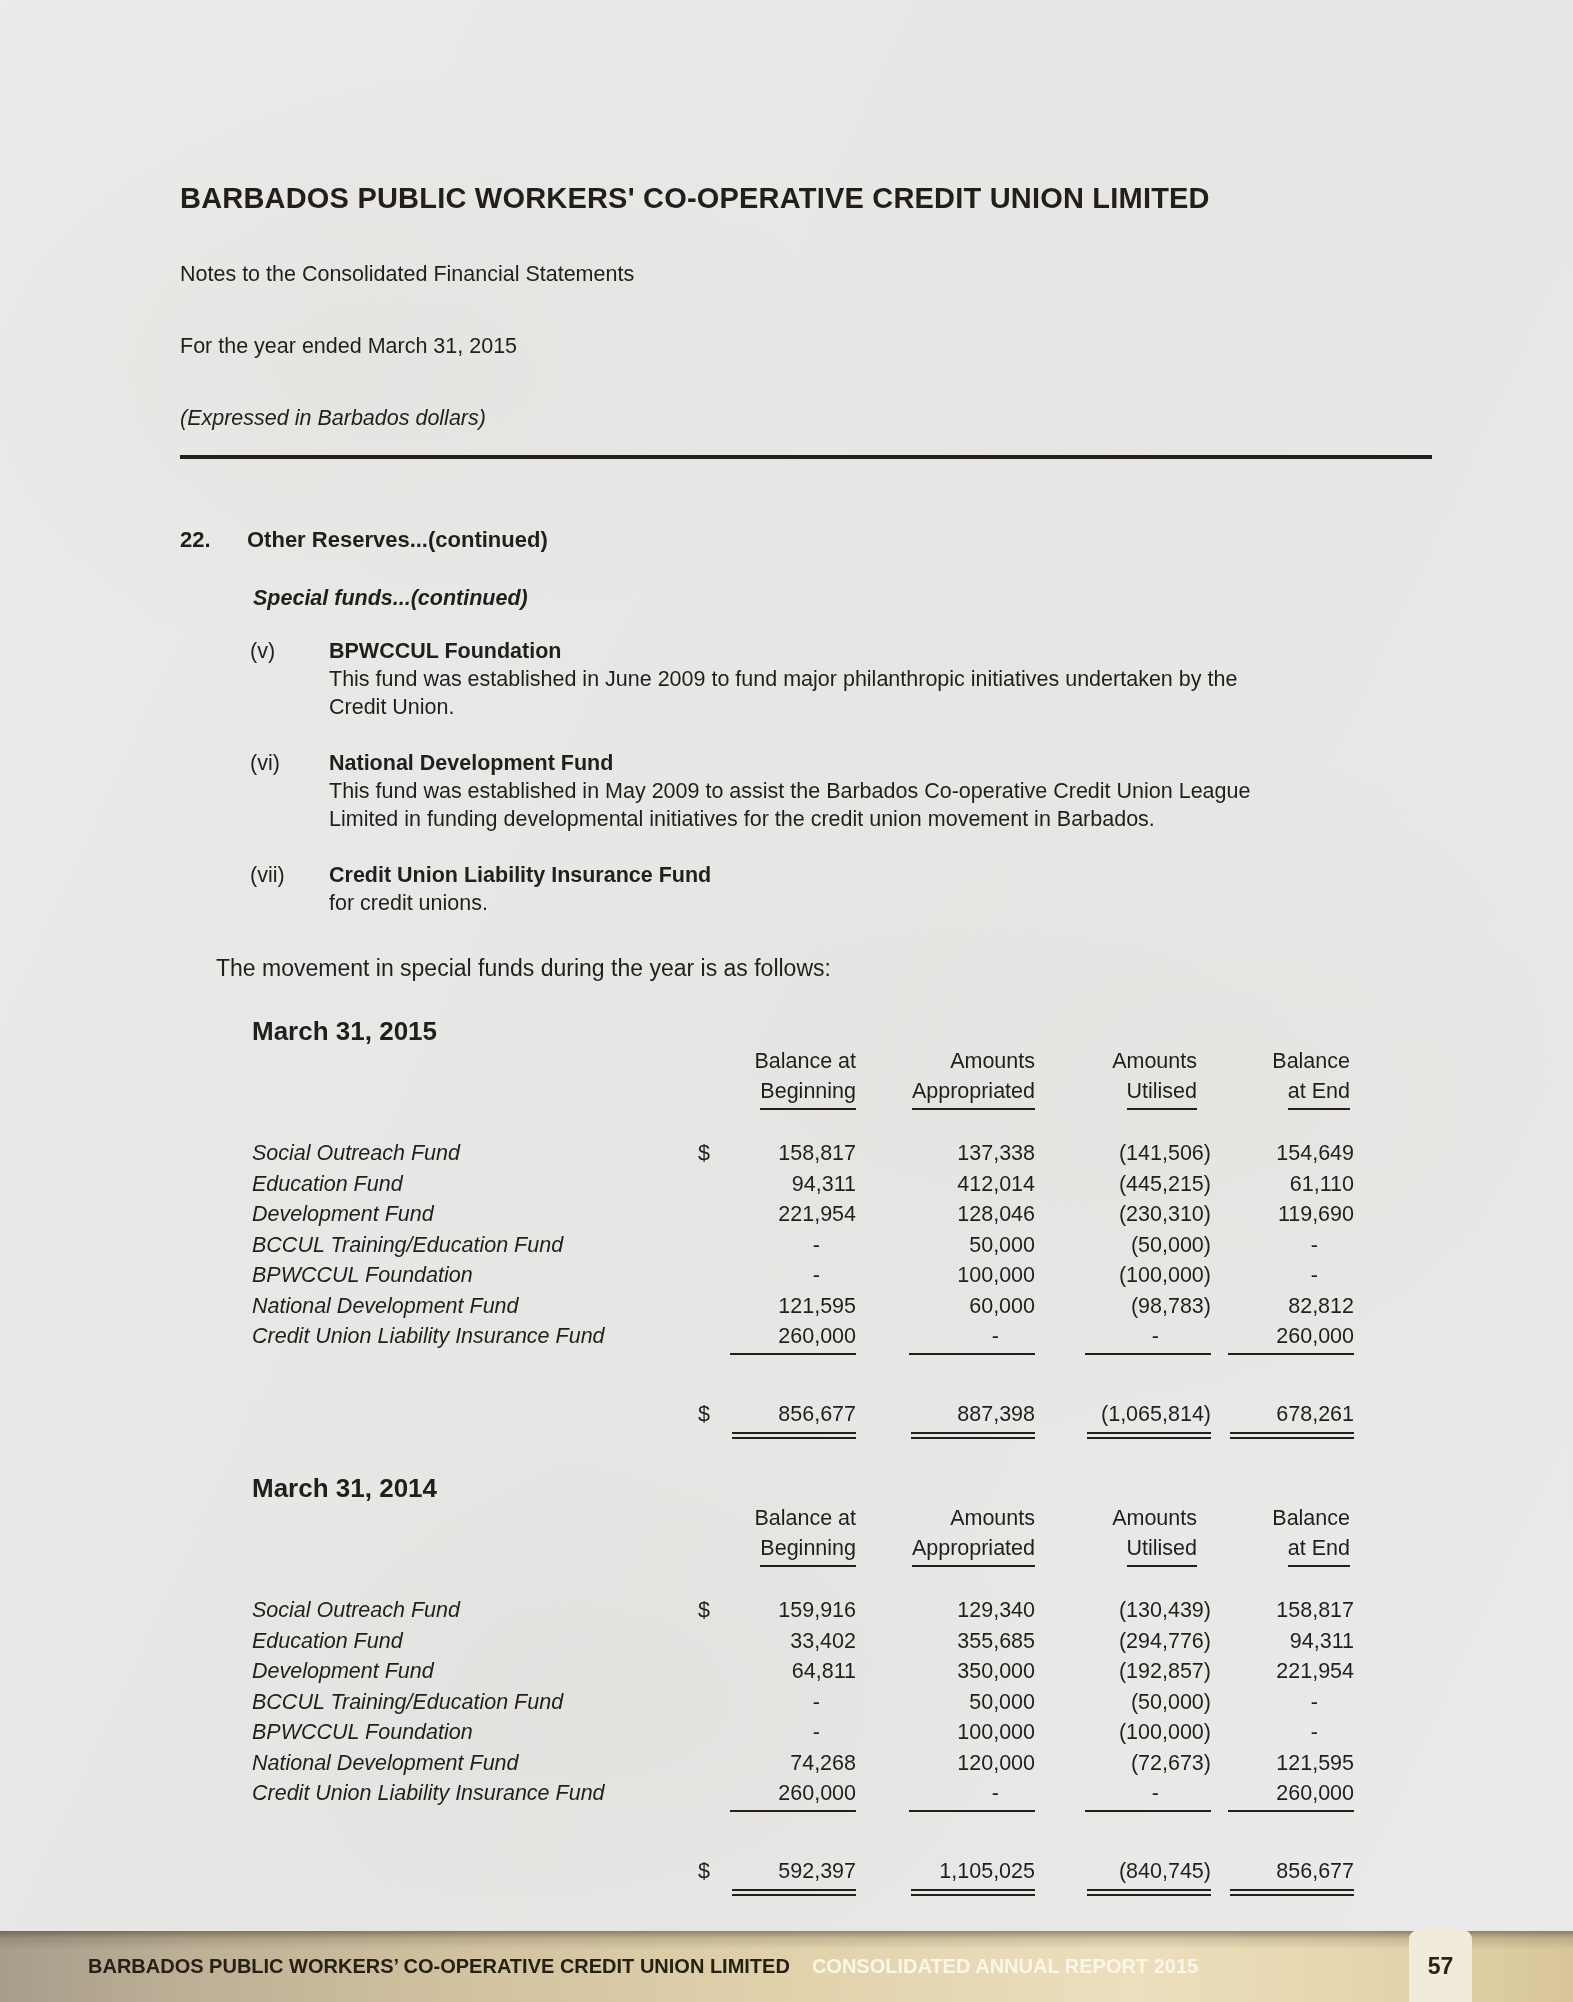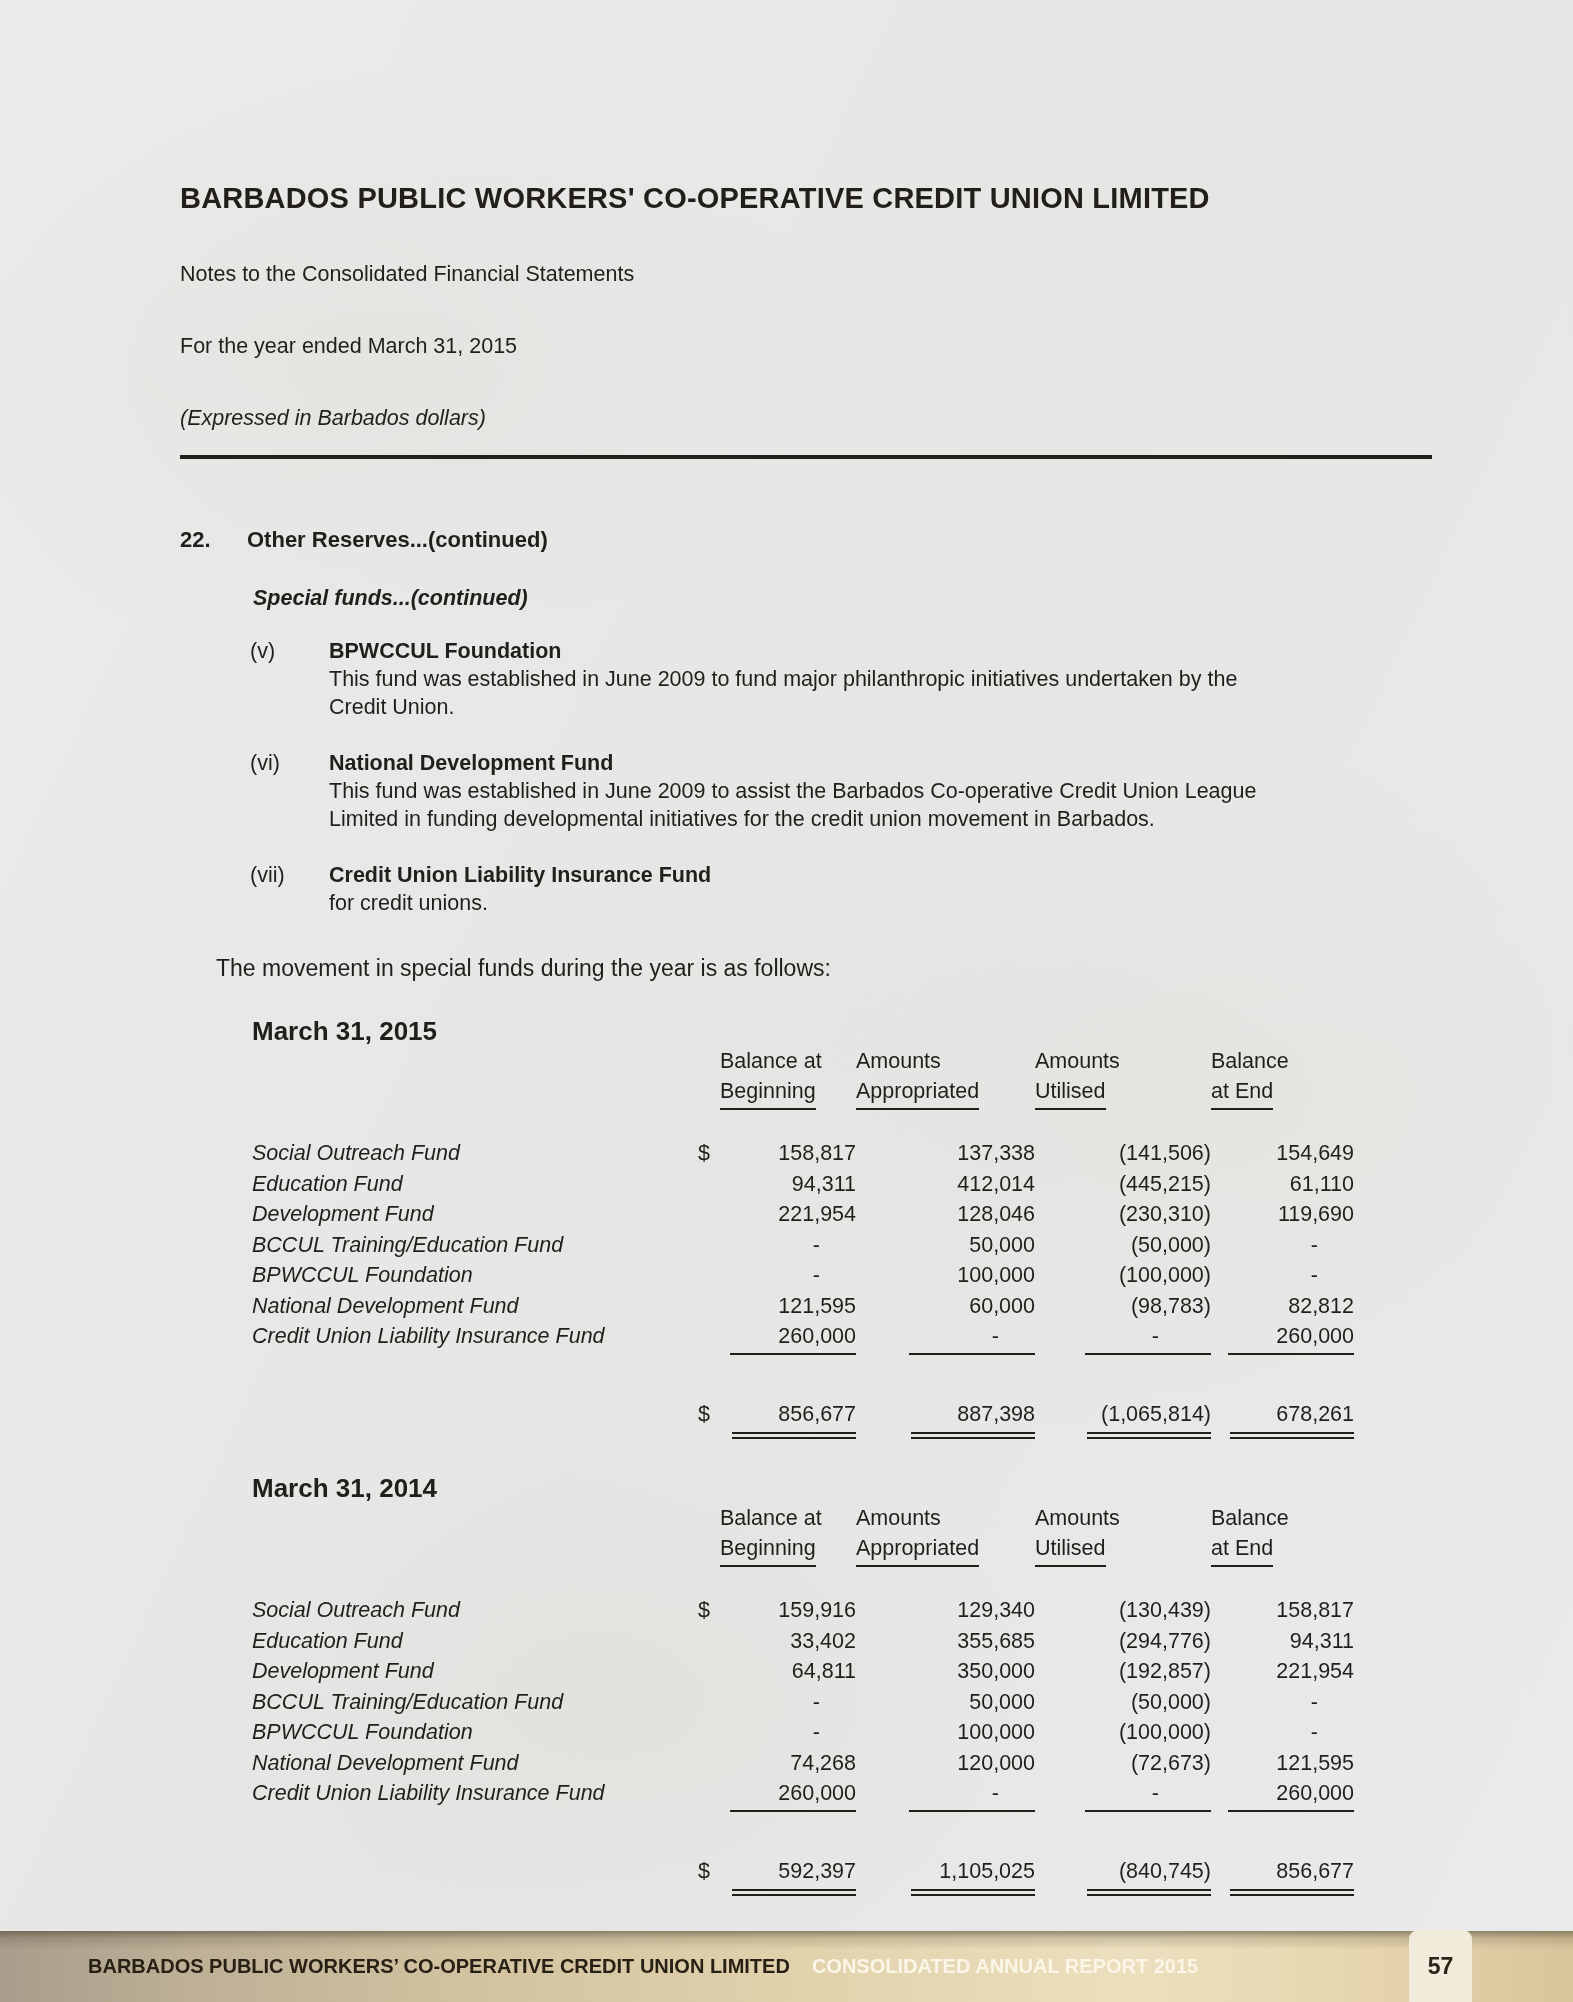--- a/index.html
+++ b/index.html
@@ -33,21 +33,21 @@
   .fund-item + .fund-item { margin-top:28px; }
   .fi-num { width:79px; font-size:21.5px; line-height:28px; }
   .fi-title { font-size:21.5px; font-weight:bold; line-height:28px; }
   .fi-line { font-size:21.5px; line-height:28px; white-space:nowrap; }
 
   .intro { margin-top:38px; margin-left:36px; font-size:23px; }
 
   .fund-table { margin-left:72px; width:1102px; }
   .tbl-caption { margin-top:36px; font-size:26px; font-weight:bold; line-height:26px; }
   .thead { display:grid; grid-template-columns:438px 30px 136px 179px 176px 143px; margin-top:2px; font-size:21.5px; line-height:30px; }
-  .thead .cell { display:flex; flex-direction:column; align-items:flex-start; }
+  .thead .cell { display:flex; flex-direction:column; align-items:flex-end; }
   .thead .c3 { padding-right:14px; }
   .thead .c4 { padding-right:4px; }
   .hu { border-bottom:2.5px solid #23201c; padding-bottom:2px; }
 
   .tbody { margin-top:28px; }
   .trow { display:grid; grid-template-columns:438px 30px 136px 179px 176px 143px; font-size:21.5px; line-height:30.5px; }
   .cell.name { text-align:left;font-style:italic; }
   .cell.dollar { text-align:left; padding-left:8px; }
   .cell.num { text-align:right; }
   .numline { display:inline-block; text-align:right; }
@@ -99,21 +99,21 @@
             <p class="fi-title">BPWCCUL Foundation</p>
             <p class="fi-line">This fund was established in June 2009 to fund major philanthropic initiatives undertaken by the</p>
             <p class="fi-line">Credit Union.</p>
           </div>
         </div>
 
         <div class="fund-item">
           <span class="fi-num">(vi)</span>
           <div class="fi-body">
             <p class="fi-title">National Development Fund</p>
-            <p class="fi-line">This fund was established in June 2009 to assist the Barbados Co-operative Credit Union League</p>
+            <p class="fi-line">This fund was established in May 2009 to assist the Barbados Co-operative Credit Union League</p>
             <p class="fi-line">Limited in funding developmental initiatives for the credit union movement in Barbados.</p>
           </div>
         </div>
 
         <div class="fund-item">
           <span class="fi-num">(vii)</span>
           <div class="fi-body">
             <p class="fi-title">Credit Union Liability Insurance Fund</p>
             <p class="fi-line">for credit unions.</p>
           </div>

